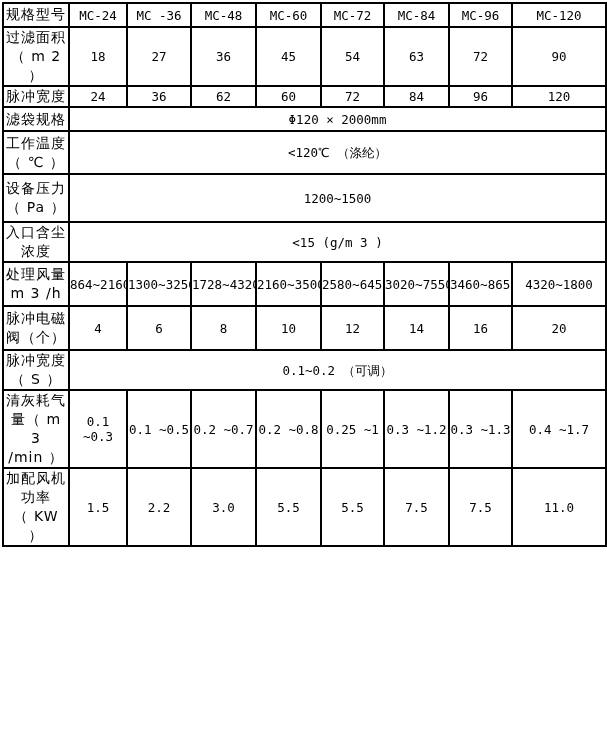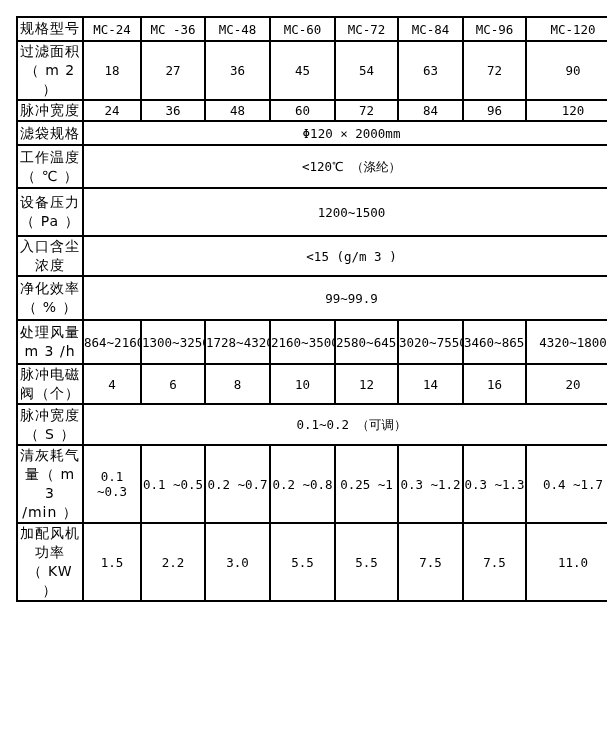--- a/index.html
+++ b/index.html
@@ -5,21 +5,21 @@
   html, body {
     margin: 0;
     padding: 0;
     background: #ffffff;
     width: 607px;
   }
   .page {
     width: 607px;
     height: 740px;
     box-sizing: border-box;
-    padding: 16px;
+    padding: 2px;
     background: #ffffff;
   }
   table.spec {
     border-collapse: collapse;
     table-layout: fixed;
     width: 603px;
     background: #ffffff;
     font-family: "DejaVu Sans Mono", monospace;
   }
   table.spec th,
@@ -123,21 +123,21 @@
           <td class="val">45</td>
           <td class="val">54</td>
           <td class="val">63</td>
           <td class="val">72</td>
           <td class="val">90</td>
         </tr>
         <tr>
           <th class="rowlabel">脉冲宽度</th>
           <td class="val">24</td>
           <td class="val">36</td>
-          <td class="val">48</td>
+          <td class="val">62</td>
           <td class="val">60</td>
           <td class="val">72</td>
           <td class="val">84</td>
           <td class="val">96</td>
           <td class="val">120</td>
         </tr>
         <tr>
           <th class="rowlabel">滤袋规格</th>
           <td class="spanval" colspan="8">Φ120 ×  2000mm</td>
         </tr>
@@ -148,25 +148,20 @@
         </tr>
         <tr>
           <th class="rowlabel">设备压力
 （ Pa ）</th>
           <td class="spanval" colspan="8">1200~1500</td>
         </tr>
         <tr>
           <th class="rowlabel">入口含尘
 浓度</th>
           <td class="spanval" colspan="8">&lt;15 (g/m 3 )</td>
-        </tr>
-        <tr>
-          <th class="rowlabel">净化效率
-（ % ）</th>
-          <td class="spanval" colspan="8">99~99.9</td>
         </tr>
         <tr>
           <th class="rowlabel">处理风量
 m 3 /h</th>
           <td class="val">864~2160</td>
           <td class="val">1300~3250</td>
           <td class="val">1728~4320</td>
           <td class="val">2160~3500</td>
           <td class="val">2580~6450</td>
           <td class="val">3020~7550</td>

